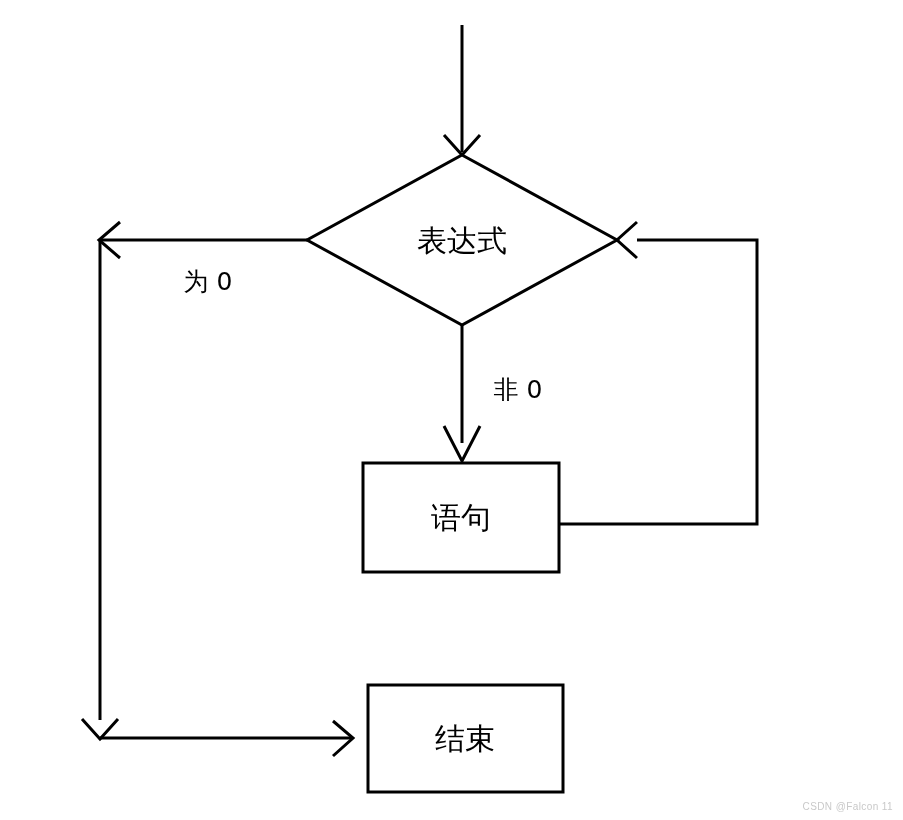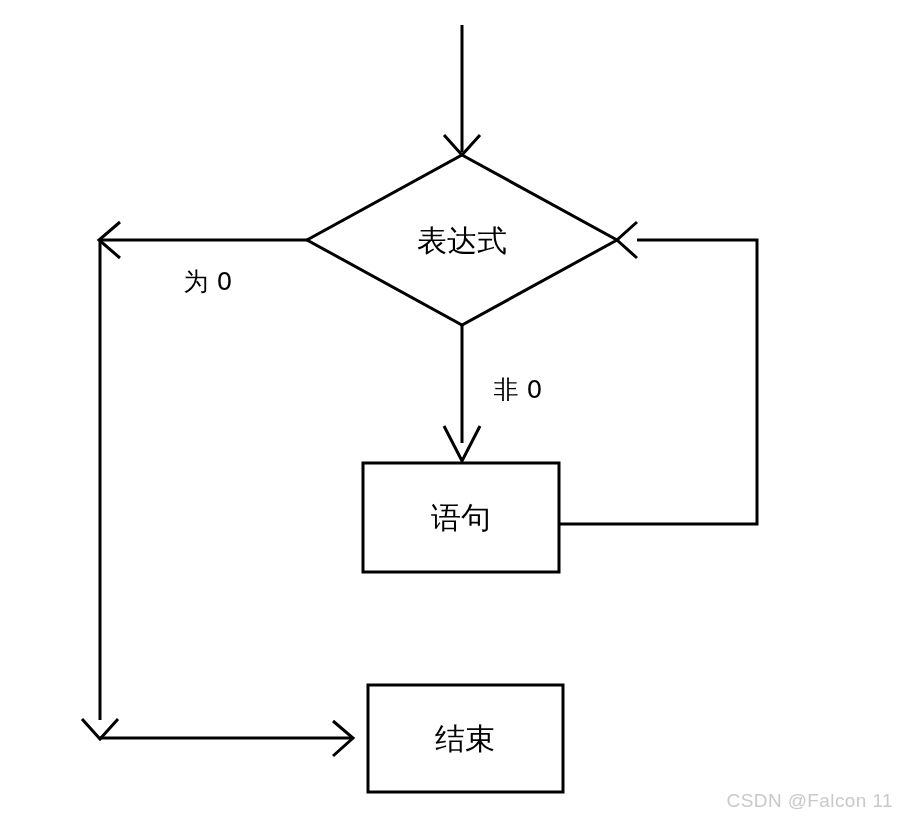--- a/index.html
+++ b/index.html
@@ -58,21 +58,21 @@
     font-size: 25px;
     fill: #000000;
     text-anchor: middle;
     dominant-baseline: middle;
   }
   .watermark-text {
     position: absolute;
     right: 10px;
     bottom: 8px;
     font-family: "Liberation Sans", sans-serif;
-    font-size: 19px;
+    font-size: 10px;
     color: #c9c9c9;
     letter-spacing: 0.4px;
     white-space: nowrap;
     user-select: none;
   }
 </style>
 </head>
 <body>
 
 <svg id="flowchart-canvas" viewBox="0 0 903 820">

